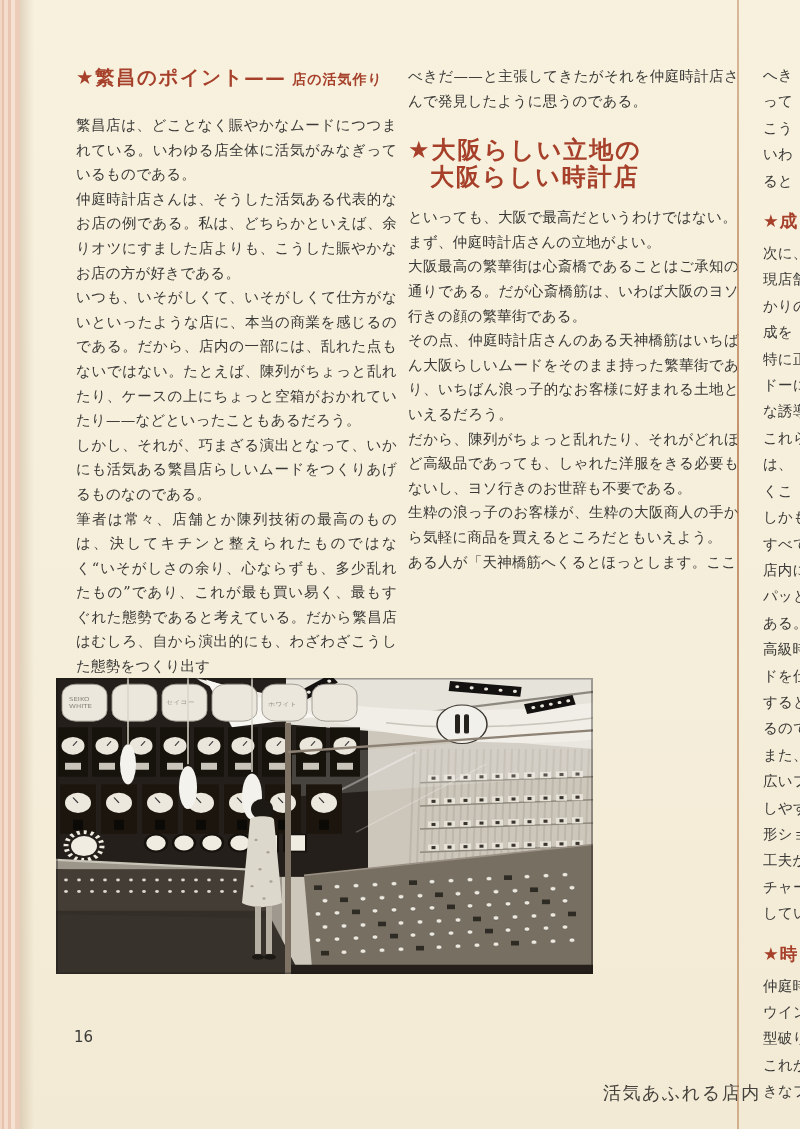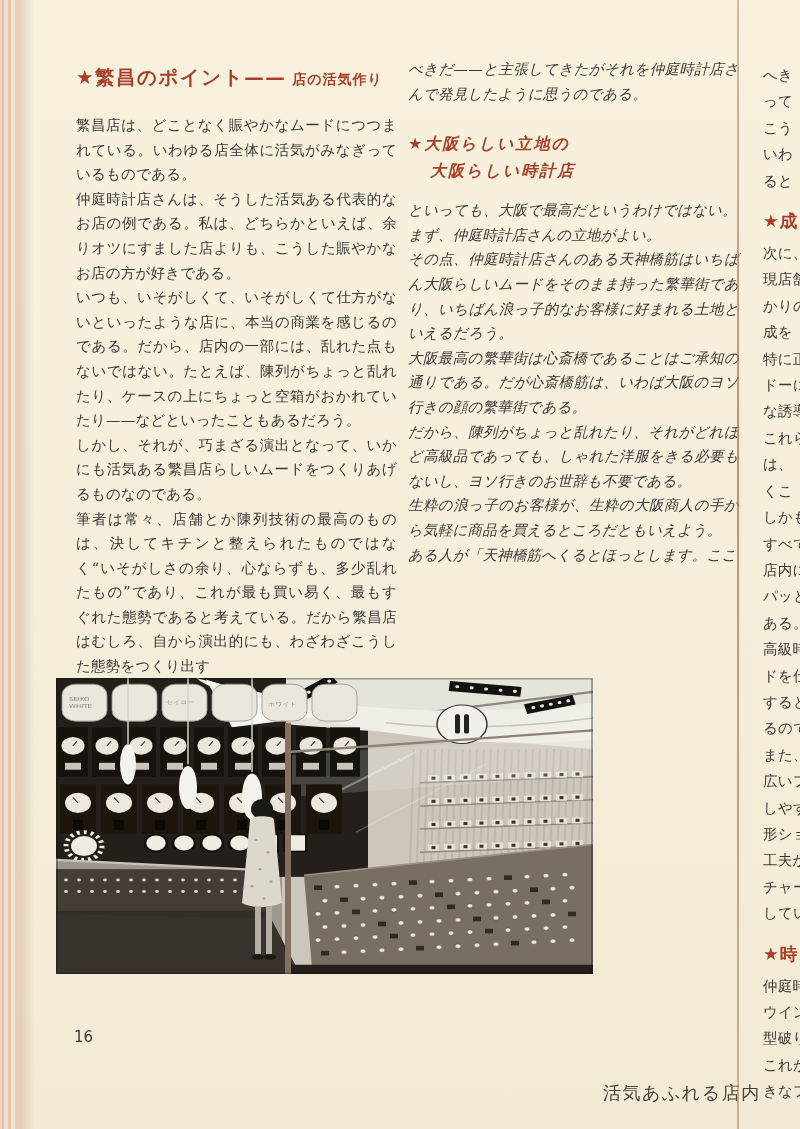--- a/index.html
+++ b/index.html
@@ -14,27 +14,27 @@
     background:linear-gradient(90deg,rgba(150,110,80,.22),rgba(150,110,80,0));}
   
   .gutter-line{position:absolute;left:737px;top:0;bottom:0;width:2px;
     background:linear-gradient(180deg,rgba(178,115,70,.45),rgba(178,115,70,.75) 40%,rgba(178,115,70,.5));}
   .right-edge{position:absolute;right:0;top:0;bottom:0;width:15px;
     background:linear-gradient(90deg,rgba(210,160,125,0),rgba(205,152,117,.5) 60%,rgba(180,120,88,.8));}
 
   .col{position:absolute;color:#3a3937;}
   .col p{margin:0;font-size:14.5px;line-height:24.6px;letter-spacing:.2px;text-align:justify;text-justify:inter-character;}
   .col-left{left:76px;top:62px;width:321px;}
-  .col-right{left:408px;top:57px;width:331px;font-style:italic;}
+  .col-right{left:408px;top:64px;width:331px;}
 
   .heading-1{margin:2px 0 22px;white-space:nowrap;}
   .h-main{font-family:"DejaVu Sans",sans-serif;font-weight:700;font-size:19.5px;letter-spacing:1.5px;color:#a6402a;}
   .h-sub{font-family:"DejaVu Sans",sans-serif;font-weight:700;font-size:14px;letter-spacing:1px;color:#a6402a;margin-left:6px;}
   .heading-2{margin:24px 0 14px;}
-  .heading-2 div{font-family:"DejaVu Sans",sans-serif;font-weight:700;font-size:16px;line-height:27px;letter-spacing:2px;color:#a6402a;white-space:nowrap;}
+  .heading-2 div{font-family:"DejaVu Sans",sans-serif;font-weight:700;font-size:24px;line-height:27px;letter-spacing:2px;color:#a6402a;white-space:nowrap;}
   .h2-line2{padding-left:22px;}
 
   
   .edge-col{position:absolute;left:763px;top:62px;width:90px;color:#3a3937;}
   .eline{font-size:14.5px;line-height:26.4px;letter-spacing:.2px;white-space:nowrap;}
   .eheading{font-family:"DejaVu Sans",sans-serif;font-weight:700;font-size:17.5px;color:#a6402a;
             margin:15px 0 7px;white-space:nowrap;letter-spacing:1px;}
 
   .photo{position:absolute;left:56px;top:678px;width:537px;height:296px;text-align:center;}
   .photo svg{display:block;width:100%;height:100%;}
@@ -60,22 +60,22 @@
   </div>
 
   <div class="col col-right">
     <p>べきだ——と主張してきたがそれを仲庭時計店さんで発見したように思うのである。</p>
     <div class="heading-2">
       <div class="h2-line1">★大阪らしい立地の</div>
       <div class="h2-line2">大阪らしい時計店</div>
     </div>
     <p>といっても、大阪で最高だというわけではない。</p>
     <p>まず、仲庭時計店さんの立地がよい。</p>
+    <p>大阪最高の繁華街は心斎橋であることはご承知の通りである。だが心斎橋筋は、いわば大阪のヨソ行きの顔の繁華街である。</p>
     <p>その点、仲庭時計店さんのある天神橋筋はいちばん大阪らしいムードをそのまま持った繁華街であり、いちばん浪っ子的なお客様に好まれる土地といえるだろう。</p>
-    <p>大阪最高の繁華街は心斎橋であることはご承知の通りである。だが心斎橋筋は、いわば大阪のヨソ行きの顔の繁華街である。</p>
     <p>だから、陳列がちょっと乱れたり、それがどれほど高級品であっても、しゃれた洋服をきる必要もないし、ヨソ行きのお世辞も不要である。</p>
     <p>生粋の浪っ子のお客様が、生粋の大阪商人の手から気軽に商品を買えるところだともいえよう。</p>
     <p>ある人が「天神橋筋へくるとほっとします。ここ</p>
   </div>
 
   <div class="edge-col">
     <div class="eline">へき</div>
     <div class="eline">って</div>
     <div class="eline">こう</div>
     <div class="eline">いわ</div>

